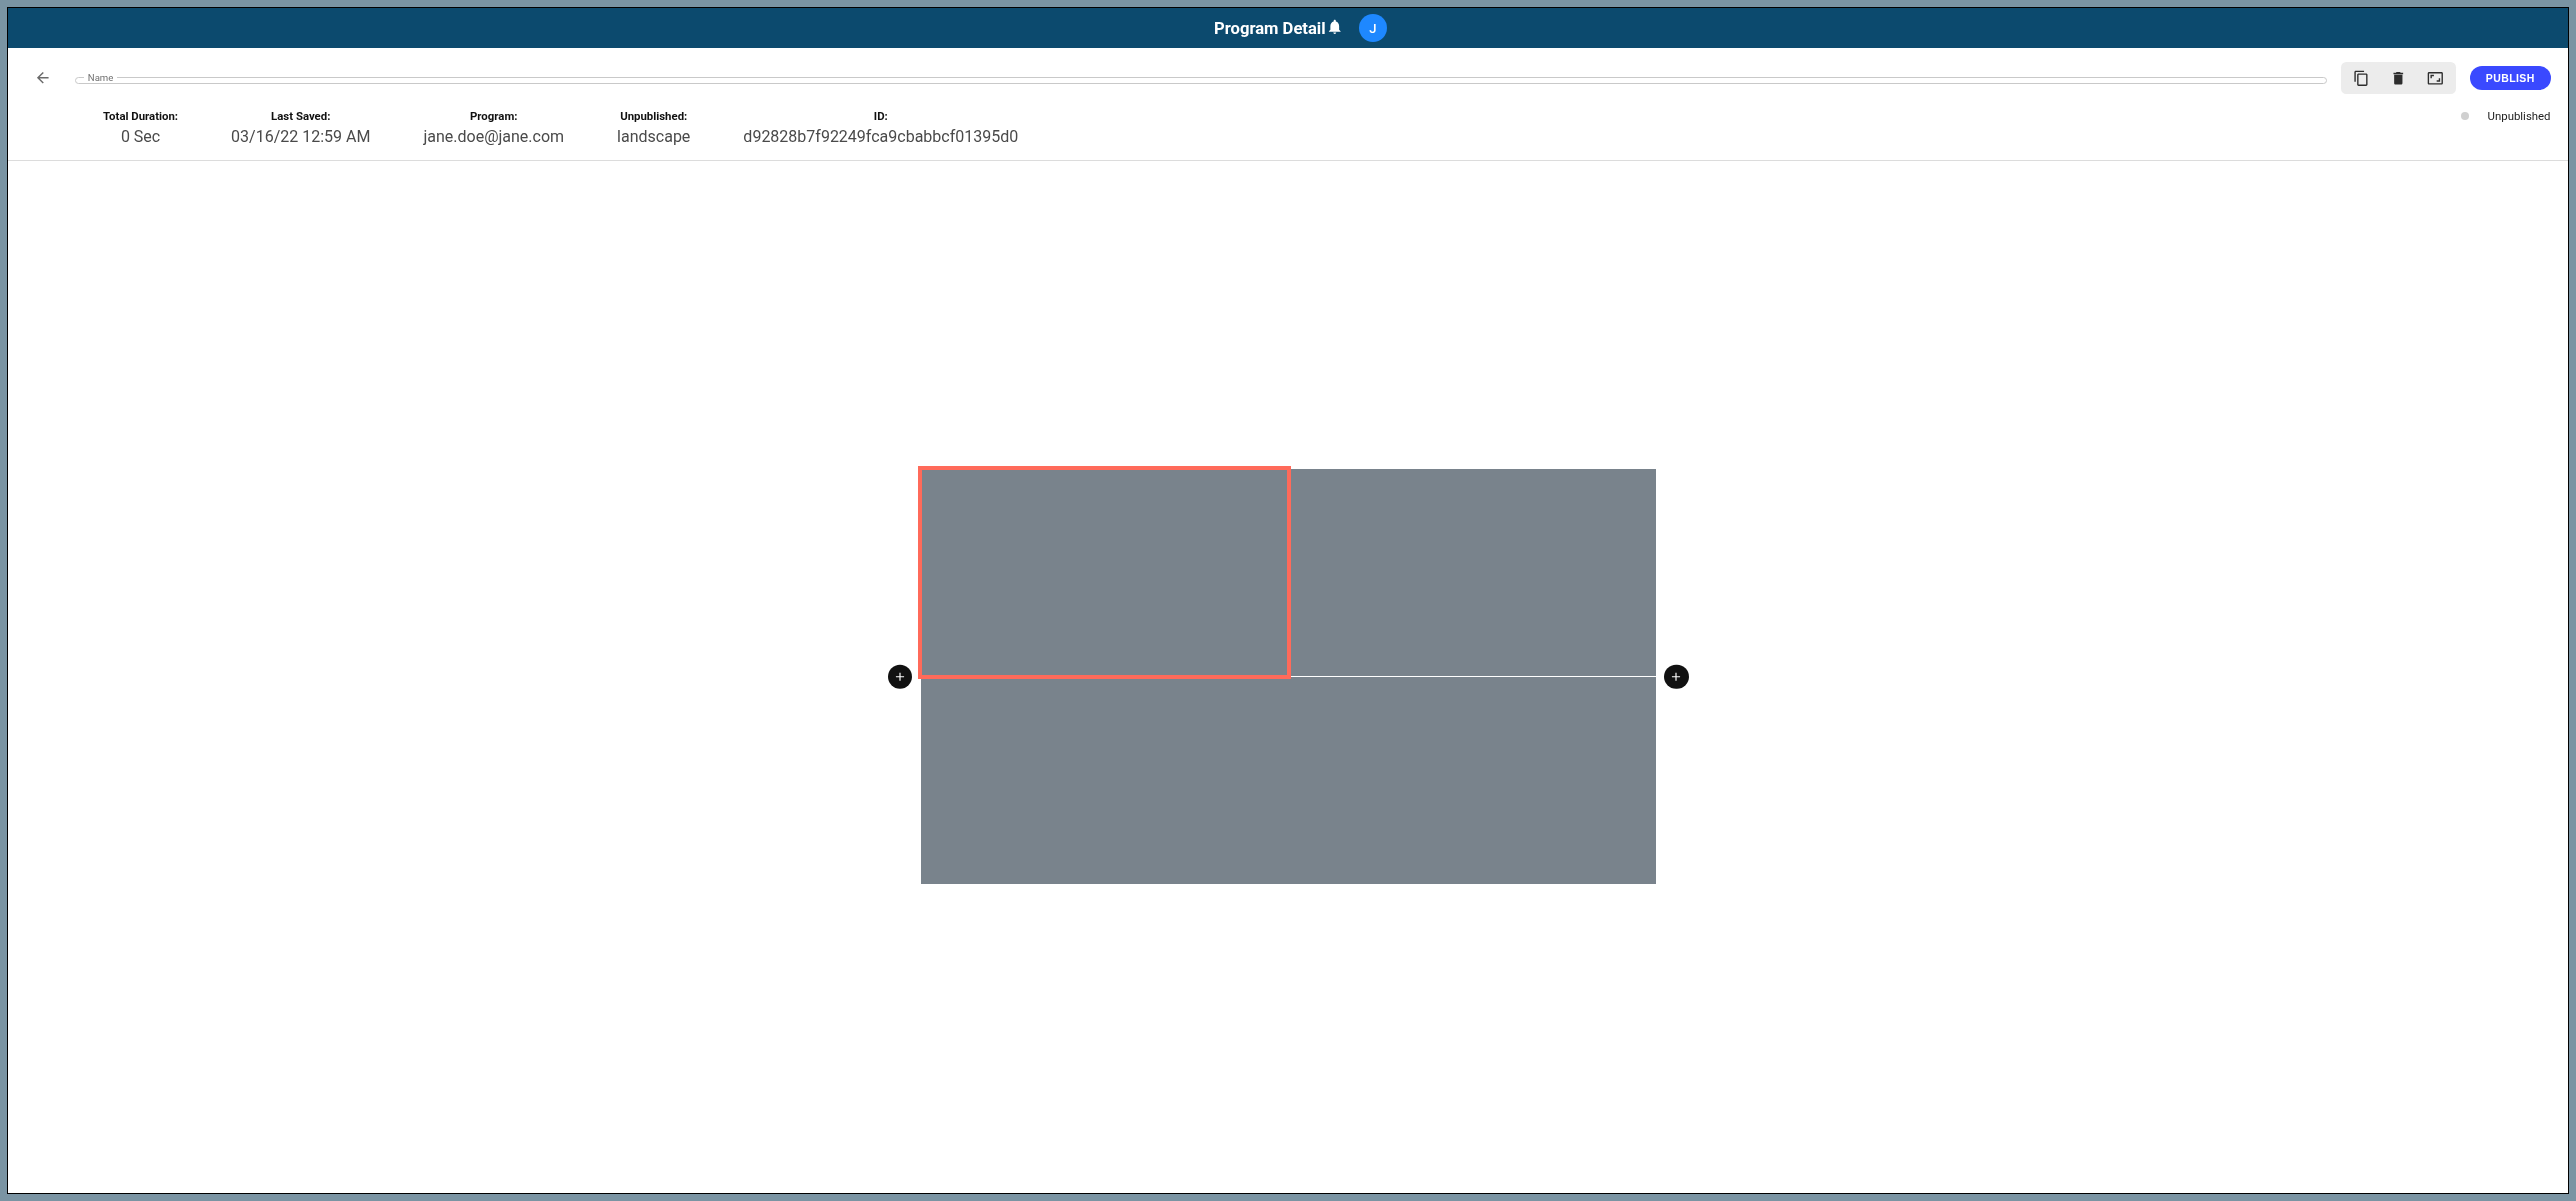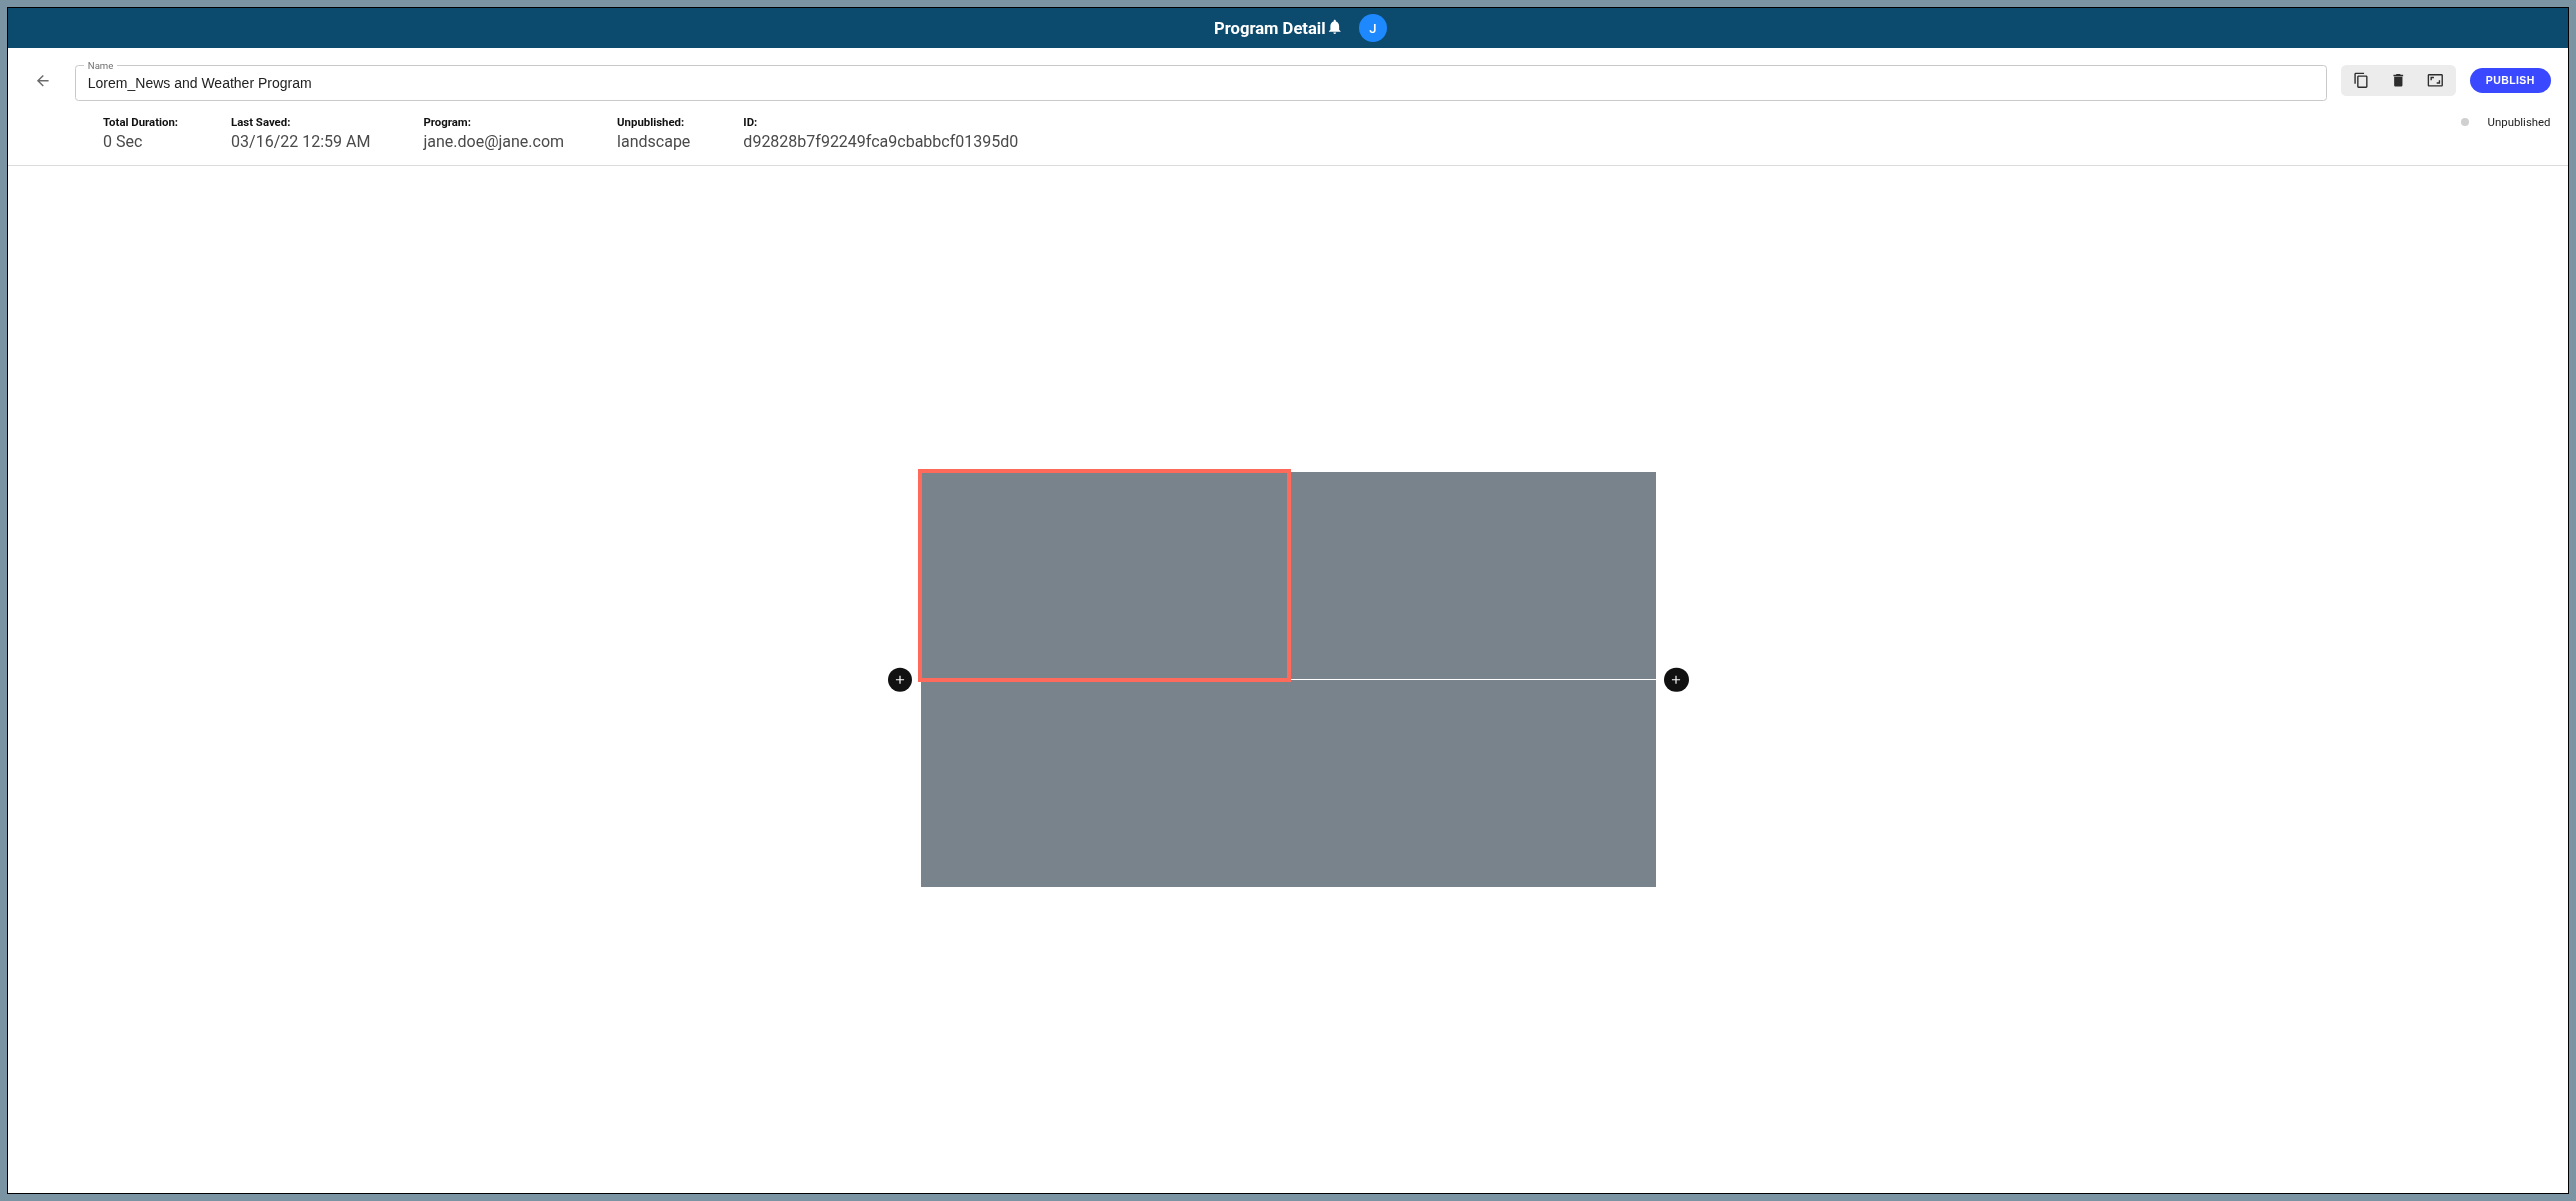--- a/index.html
+++ b/index.html
@@ -137,20 +137,21 @@
       display: flex;
       align-items: flex-start;
       padding: 5.3px 17.5px 14px 95px;
       border-bottom: 0.9px solid #dcdcdc;
       gap: 53px;
     }
     .meta-item {
       display: flex;
       flex-direction: column;
       gap: 3.5px;
+      text-align: center;
     }
     .meta-label {
       font-size: 11.4px;
       font-weight: 700;
       color: #111;
     }
     .meta-value {
       font-size: 16px;
       color: #4a4a4a;
     }
@@ -243,21 +244,20 @@
 
   <div class="toolbar">
     <div class="back-btn">
       <svg viewBox="0 0 24 24">
           <path d="M20 11H7.83l5.59-5.59L12 4l-8 8 8 8 1.41-1.41L7.83 13H20v-2z"></path>
         </svg>
     </div>
     <div class="name-field">
       <fieldset>
         <legend>Name</legend>
-        <input type="text" value="Lorem_News and Weather Program" style="">
       </fieldset>
     </div>
     <div class="action-group">
       <div class="action-btn">
         <svg viewBox="0 0 24 24">
             <path d="M16 1H4c-1.1 0-2 .9-2 2v14h2V3h12V1zm3 4H8c-1.1 0-2 .9-2 2v14c0 1.1.9 2 2 2h11c1.1 0 2-.9 2-2V7c0-1.1-.9-2-2-2zm0 16H8V7h11v14z"></path>
           </svg>
       </div>
       <div class="action-btn">
         <svg viewBox="0 0 24 24">

